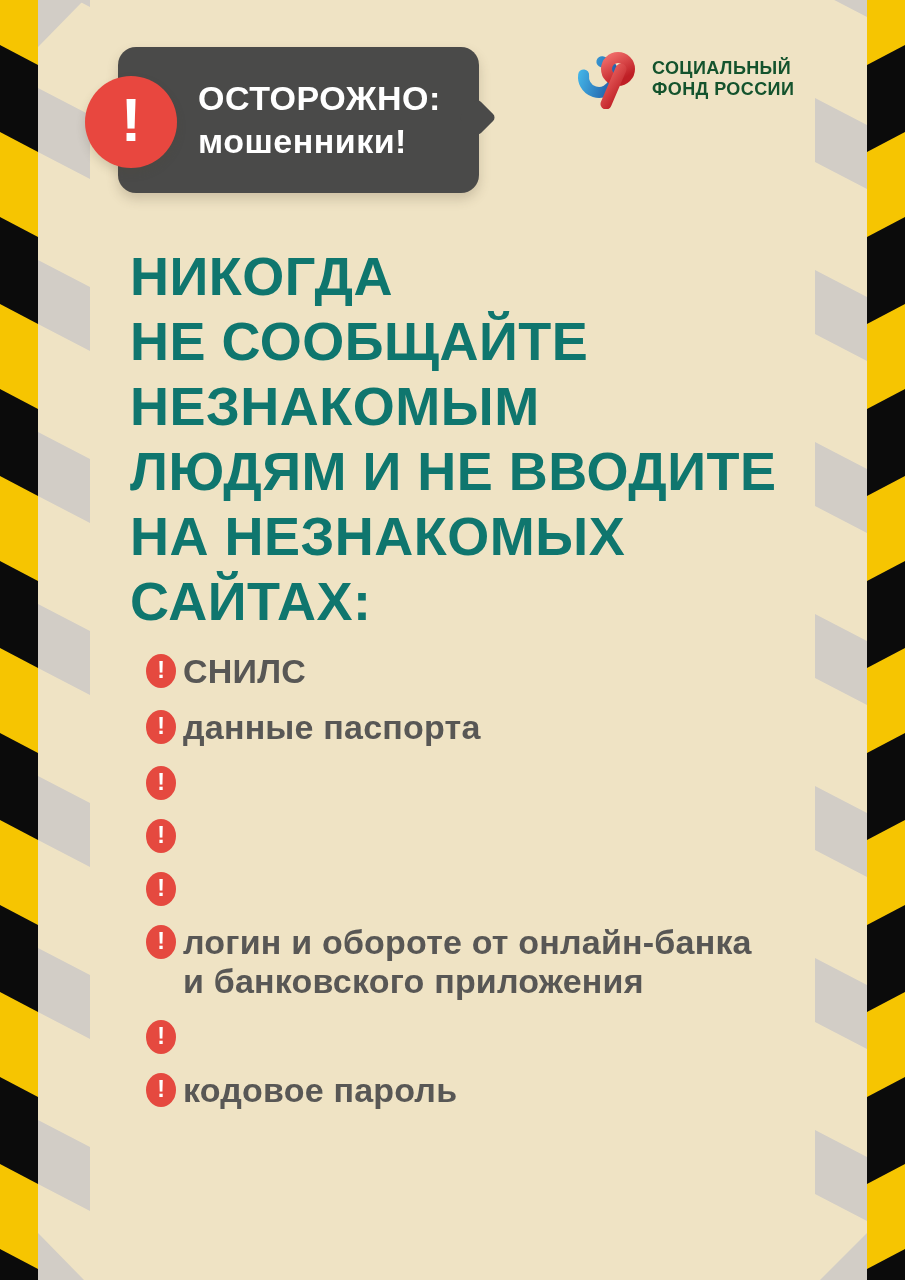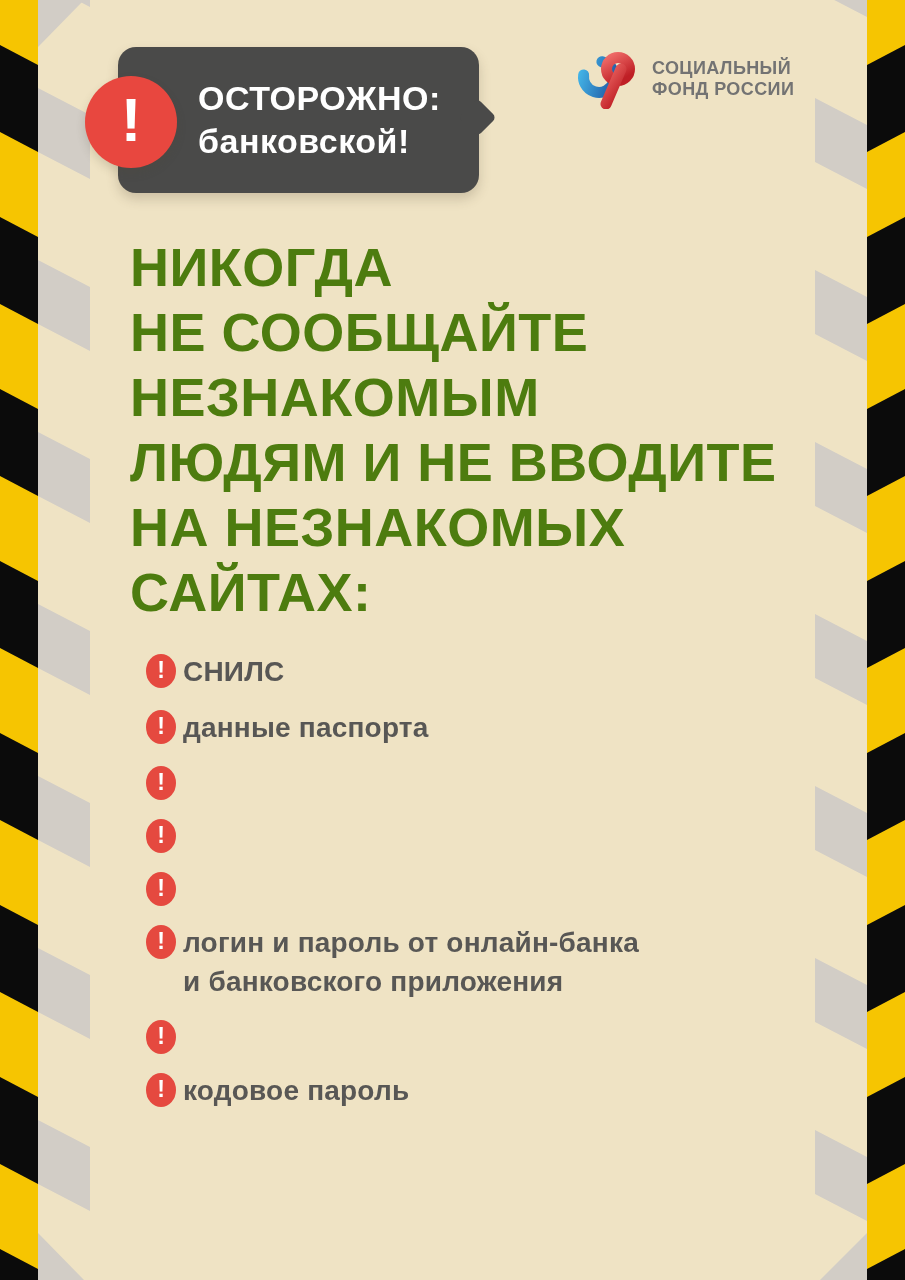--- a/index.html
+++ b/index.html
@@ -38,46 +38,46 @@
   .alert-badge span{
     color:#fff;font-size:62px;font-weight:bold;line-height:1;
     transform:translateY(-2px);
   }
 
   
   .logo{position:absolute;left:573px;top:47px;display:flex;z-index:3;}
   .logo svg{width:70px;height:62px;display:block;}
   .logo-text{
     margin-left:9px;margin-top:11px;
-    color:#737373;font-size:18px;line-height:21px;font-weight:bold;
+    color:#14532d;font-size:18px;line-height:21px;font-weight:bold;
     letter-spacing:.4px;white-space:nowrap;
   }
 
   
   .heading{
-    position:absolute;left:130px;top:235px;width:690px;z-index:2;
-    color:#4d7c0f;font-size:54px;line-height:65px;font-weight:bold;
+    position:absolute;left:130px;top:244px;width:690px;z-index:2;
+    color:#0f766e;font-size:54px;line-height:65px;font-weight:bold;
     letter-spacing:.5px;white-space:pre-line;
   }
 
   
   .warn-list{
     position:absolute;left:146px;top:652px;width:680px;z-index:2;
     display:flex;flex-direction:column;gap:17px;
   }
   .warn-item{display:flex;align-items:flex-start;}
   .warn-icon{
     flex:0 0 auto;width:30px;height:34px;margin-top:2px;
     background:#e5493f;border-radius:50%;
     display:flex;align-items:center;justify-content:center;
   }
   .warn-icon span{color:#fff;font-size:23px;font-weight:bold;line-height:1;transform:translateY(-1px);}
   .warn-text{
     margin-left:7px;padding-left:0;
-    color:#585755;font-size:28px;line-height:39px;font-weight:bold;
+    color:#585755;font-size:34px;line-height:39px;font-weight:bold;
     white-space:pre-line;letter-spacing:.2px;
   }
 </style>
 </head>
 <body>
 
 <svg id="decor-left" class="decor" viewBox="0 0 90 1280" preserveAspectRatio="none" xmlns="http://www.w3.org/2000/svg">
   <defs>
     <pattern id="bandsL" x="0" y="0" width="90" height="172" patternUnits="userSpaceOnUse">
       <polygon points="0,45 38,65 38,152 0,132" fill="#0b0b0b"></polygon>
@@ -100,21 +100,21 @@
     </pattern>
   </defs>
   <rect x="52" y="0" width="38" height="1280" fill="#f6c501"></rect>
   <rect x="0" y="0" width="90" height="1280" fill="url(#bandsR)"></rect>
   <polygon points="52,1233 52,1280 5,1280" fill="#d2cdc6"></polygon>
 </svg>
 
 <div class="bubble">
   <div class="bubble-tail"></div>
   <div class="bubble-text">ОСТОРОЖНО:
-банковской!</div>
+мошенники!</div>
 </div>
 <div class="alert-badge">
   <span>!</span>
 </div>
 
 <div class="logo">
   <svg viewBox="0 0 70 62" xmlns="http://www.w3.org/2000/svg">
     <defs>
       <linearGradient id="lgBlue" x1="0" y1="0" x2="1" y2="1">
         <stop offset="0" stop-color="#45b8ea"></stop>
@@ -165,21 +165,21 @@
   </div>
   <div class="warn-item">
     <div class="warn-icon">
         <span>!</span>
       </div>
   </div>
   <div class="warn-item">
     <div class="warn-icon">
         <span>!</span>
       </div>
-    <div class="warn-text">логин и пароль от онлайн-банка
+    <div class="warn-text">логин и обороте от онлайн-банка
 и банковского приложения</div>
   </div>
   <div class="warn-item">
     <div class="warn-icon">
         <span>!</span>
       </div>
   </div>
   <div class="warn-item">
     <div class="warn-icon">
         <span>!</span>

